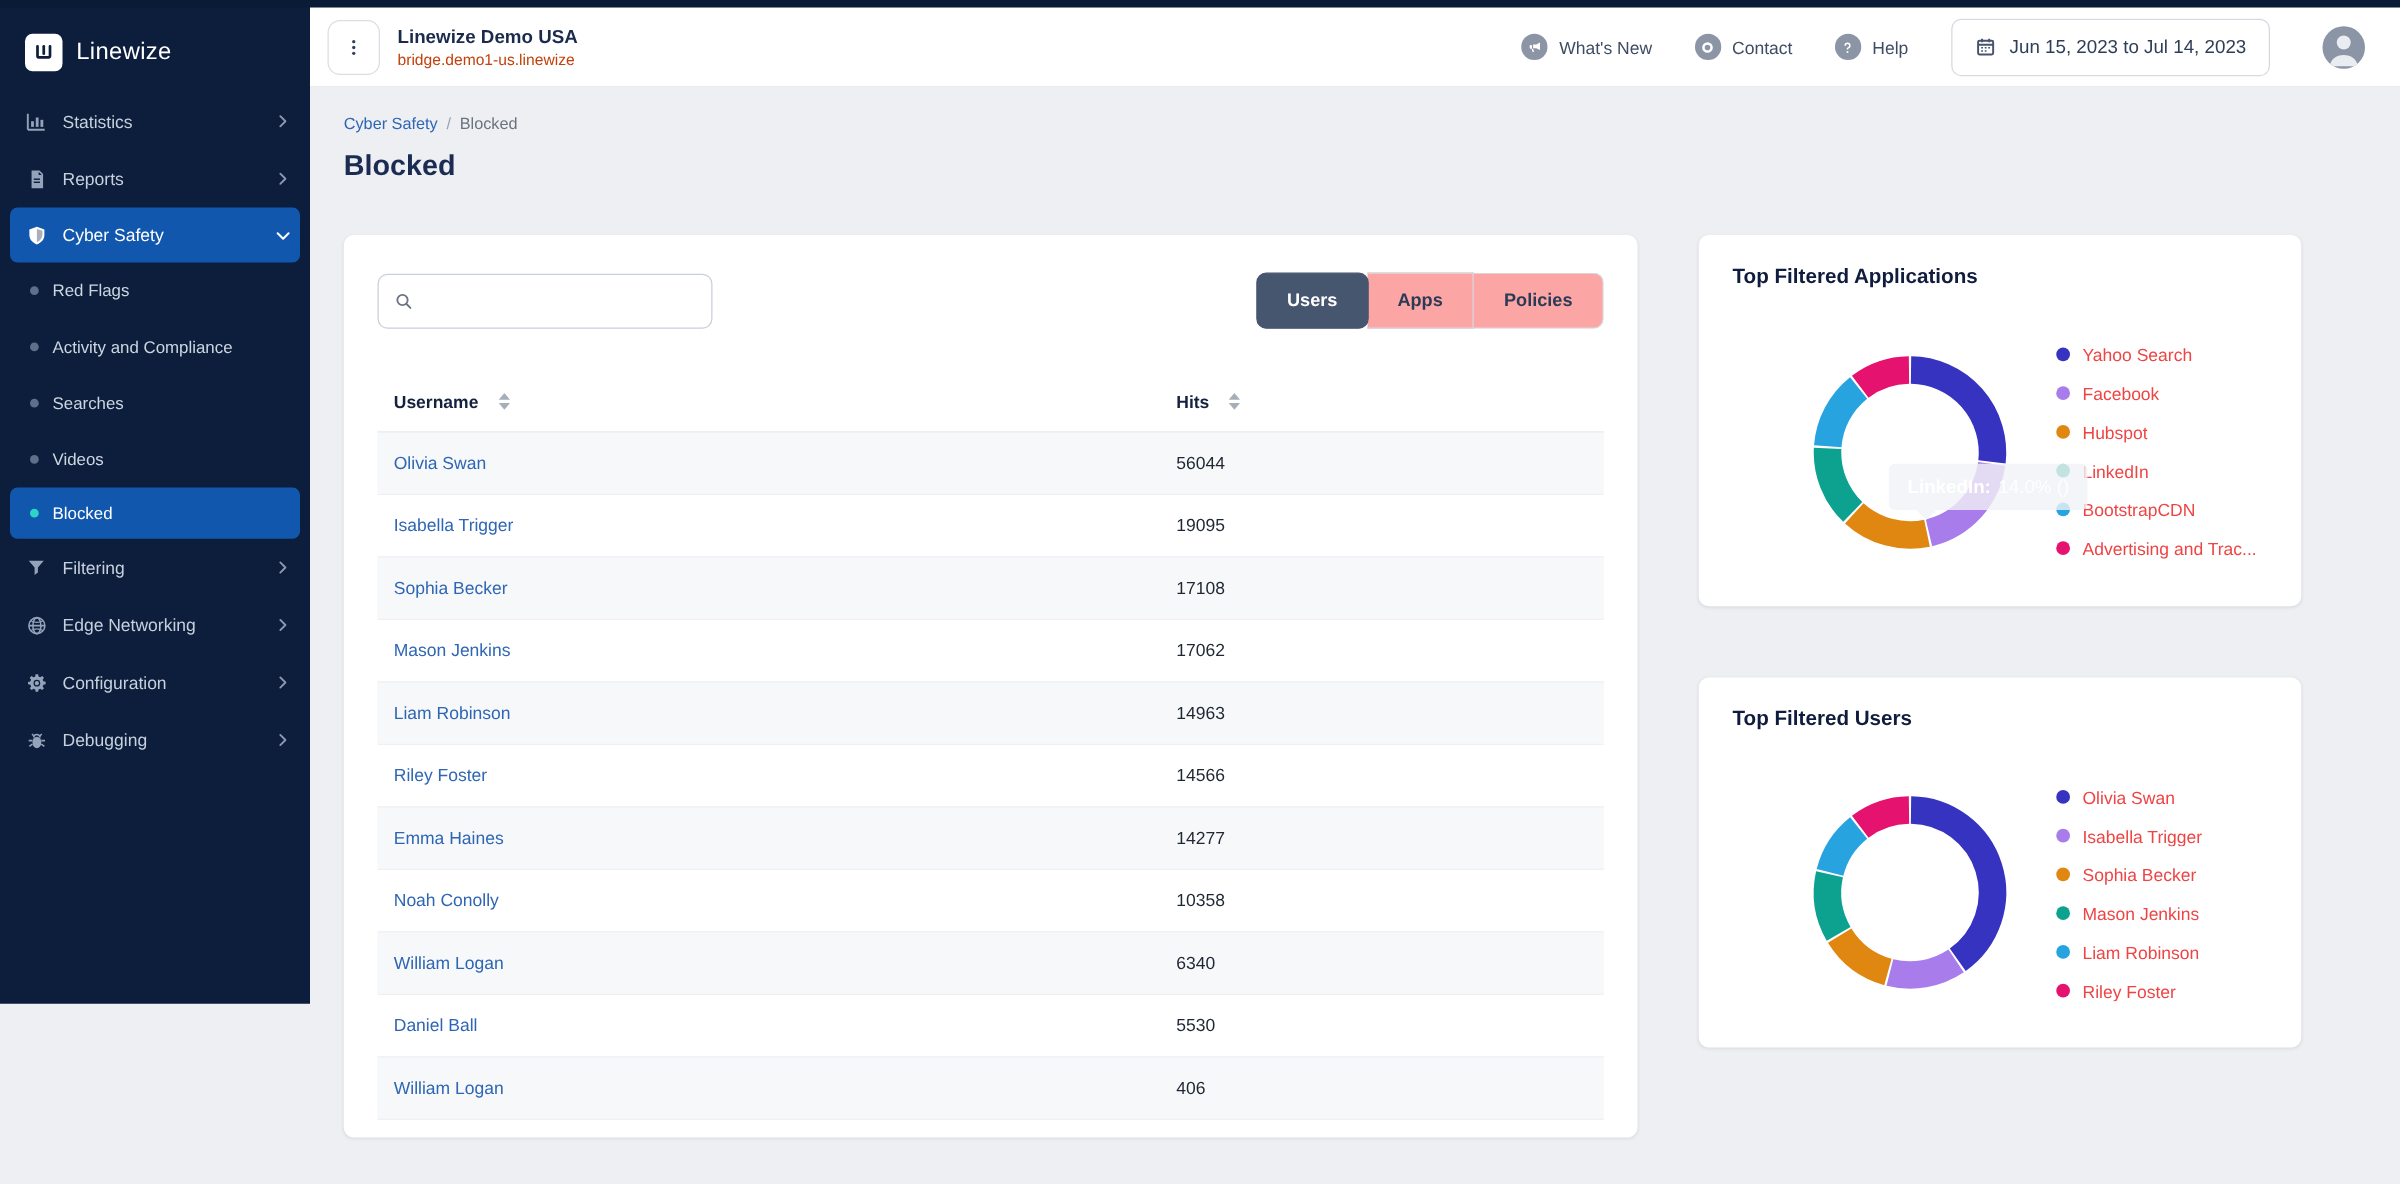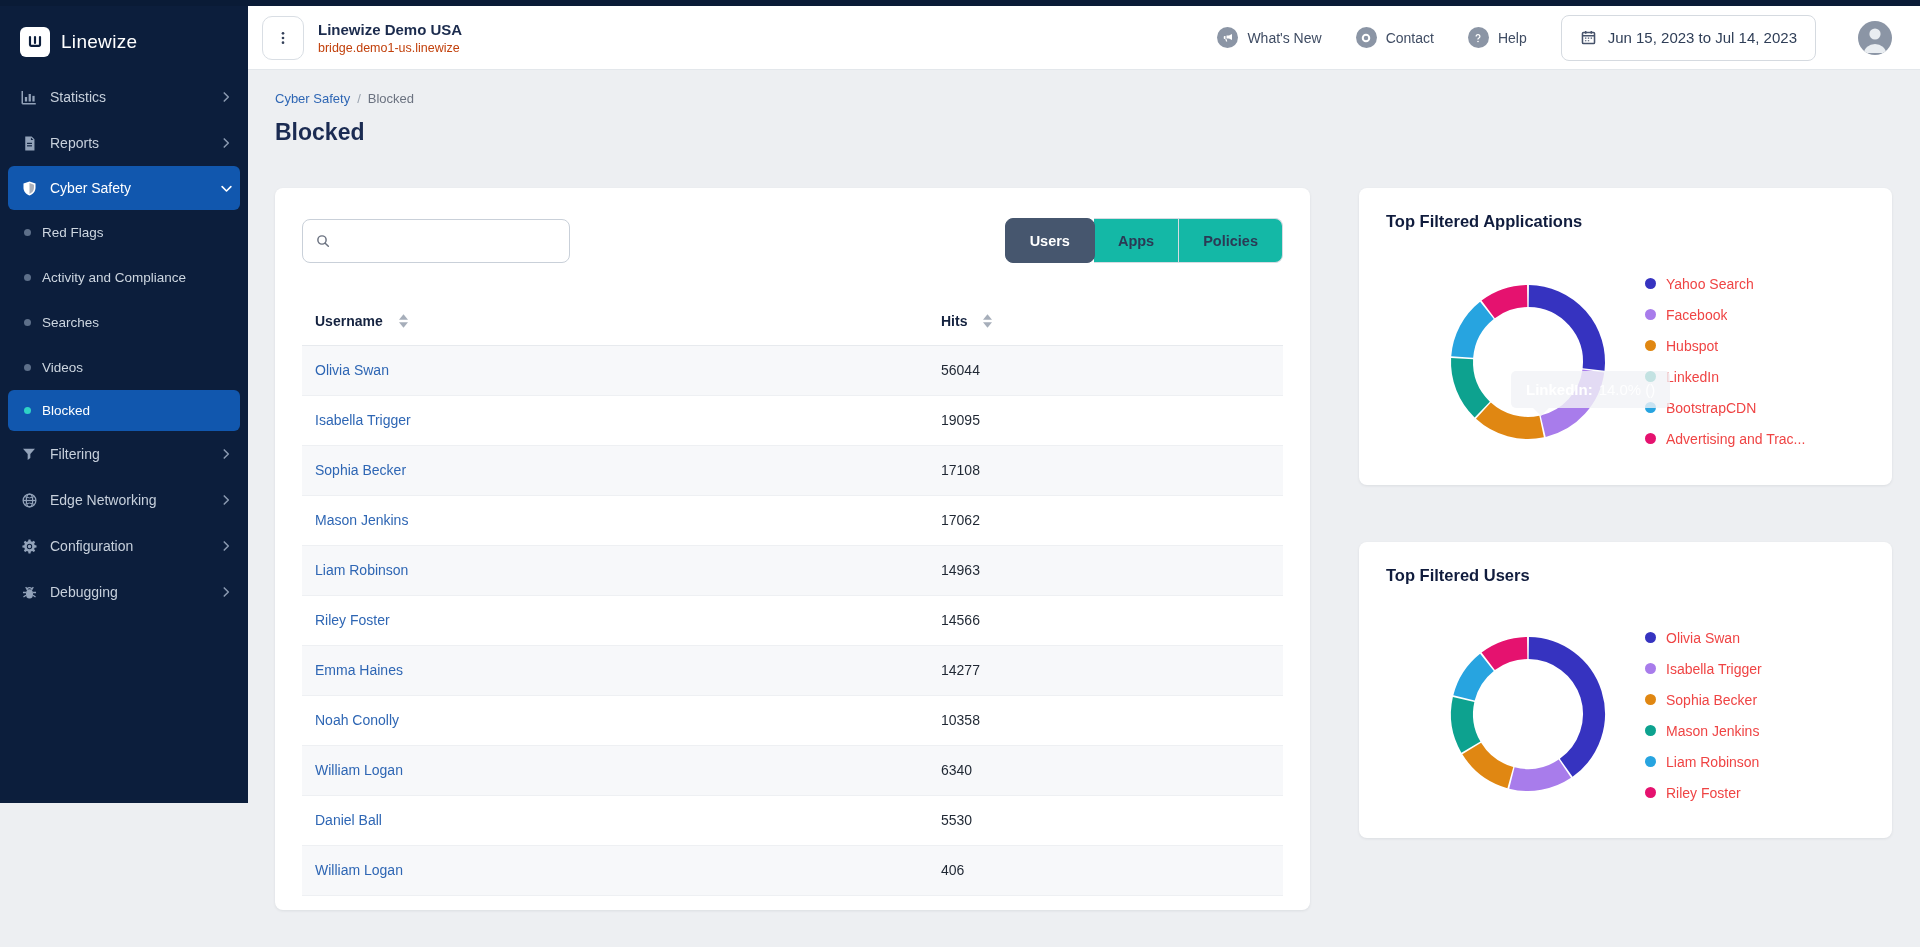--- a/index.html
+++ b/index.html
@@ -51,40 +51,40 @@
 
   .layout { display:flex; margin-top:42px; gap:49px; align-items:flex-start; }
   .card { background:#ffffff; border-radius:8px; box-shadow:0 1px 3px rgba(16,24,40,.08); }
 
   
   .table-card { width:1035px; height:722px; }
   .toolbar { display:flex; align-items:center; padding:30px 27px 0 27px; }
   .search-box { width:268px; height:44px; border:1px solid #c9d0d9; border-radius:8px; display:flex; align-items:center; padding:0 12px; background:#fff; }
   .search-box input { border:none; outline:none; flex:1; font-size:14px; margin-left:9px; color:#1f2733; background:transparent; font-family:"Liberation Sans",sans-serif; }
   .tab-group { margin-left:auto; display:flex;justify-content:flex-end; }
-  .tab { height:45px; padding:0 24px; background:#14b8a6; border:1px solid #d6dbe2; font-size:14.5px; font-weight:700;
+  .tab { height:45px; padding:0 24px; background:#fca5a5; border:1px solid #d6dbe2; font-size:14.5px; font-weight:700;
     color:#2b3a55; cursor:pointer; display:flex; align-items:center; font-family:"Liberation Sans",sans-serif; }
   .tab:first-child { border-radius:8px 0 0 8px; }
   .tab:last-child { border-radius:0 8px 8px 0; }
   .tab:not(:first-child){ border-left:none; }
   .tab.active { background:#46566e; color:#ffffff; border-color:#46566e; border-radius:8px; position:relative; z-index:2; margin-right:-1px; }
 
   table.data { width:981px; margin:34px 27px 0 27px; border-collapse:collapse; }
   table.data th { text-align:left; font-size:14px; font-weight:700; color:#14223f; height:48px; padding-left:13px; border-bottom:1px solid #e7eaee; }
   table.data th .th-inner { display:flex; align-items:center; gap:16px; }
   table.data td { height:50px; font-size:14px; padding-left:13px; border-bottom:1px solid #eef0f3; }
   table.data tr.alt td { background:#f7f8fa; }
   td.user a { color:#2e66b4; text-decoration:none; cursor:pointer; }
   td.hits { color:#1f2733; }
   .col-user { width:626px; }
   .sort-icon { display:inline-flex; flex-direction:column; gap:2px; }
 
   
   .right-col { width:533px; }
-  .chart-card { width:533px; position:relative; }
+  .chart-card { width:482px; position:relative; }
   .chart-card.apps { height:297px; }
   .chart-card.users { height:296px; margin-top:57px; }
   .chart-title { position:absolute; top:24px; left:27px; font-size:16.5px; font-weight:700; color:#101c3d; }
   .donut-svg { position:absolute; width:200px; height:200px; }
   .apps .donut-svg { left:69px; top:74px; }
   .users .donut-svg { left:69px; top:72px; }
   .legend { position:absolute; left:286px; top:80px; list-style:none; }
   .legend-item { display:flex; align-items:center; height:31px; cursor:pointer; }
   .legend-dot { width:11px; height:11px; border-radius:50%; margin-right:10px; }
   .legend-label { font-size:14px; color:#ef4444; white-space:nowrap; max-width:210px; overflow:hidden; text-overflow:ellipsis; }

